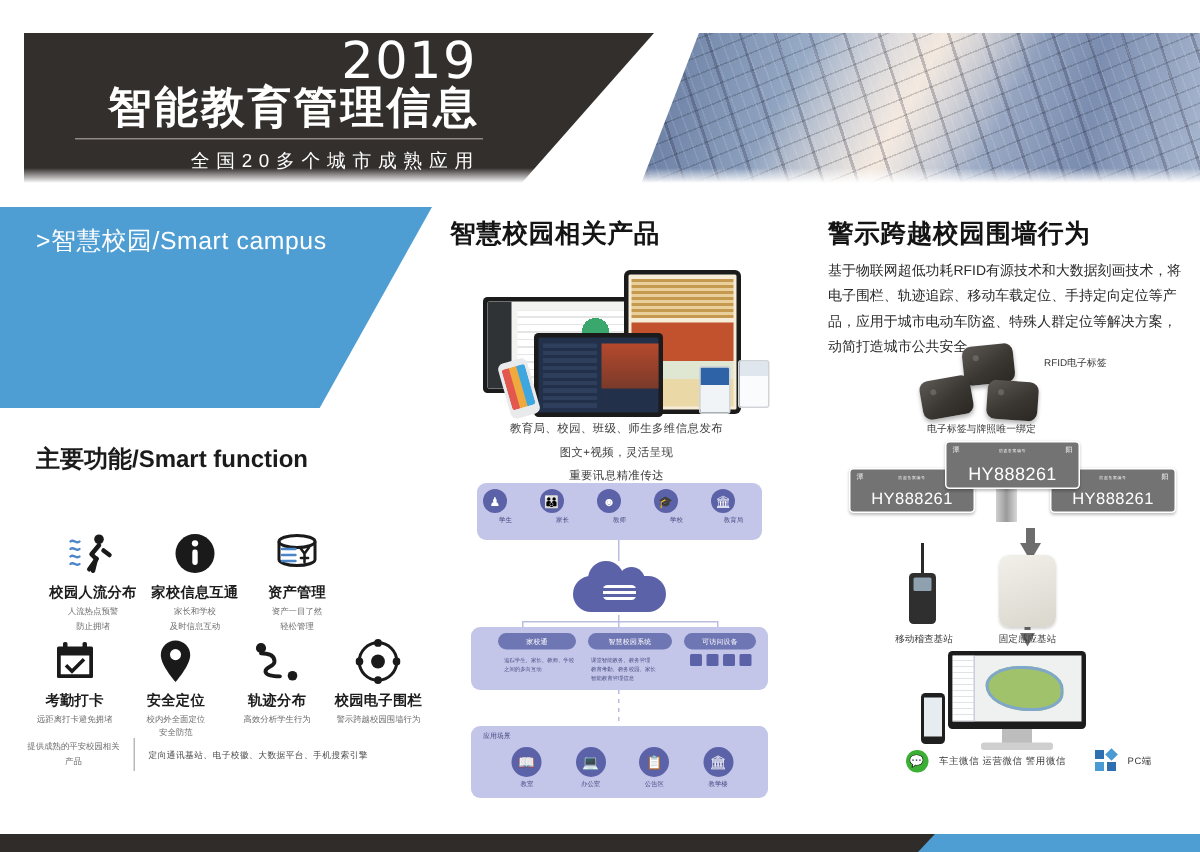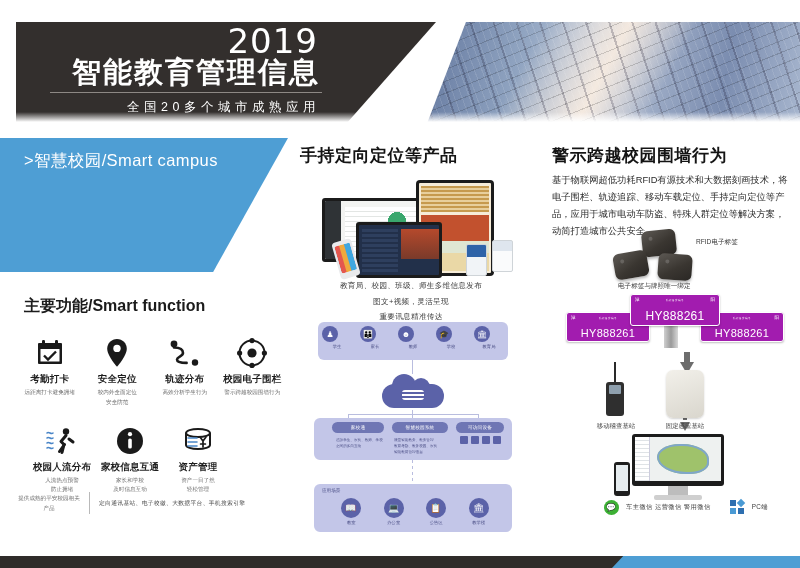--- a/index.html
+++ b/index.html
@@ -139,21 +139,21 @@
     box-shadow:0 2px 3px rgba(0,0,0,.3);}
   .tag:after{content:"";position:absolute;left:7px;top:6px;width:4px;height:4px;border-radius:50%;
     background:rgba(255,255,255,.16);}
   .t1{left:42px;top:2px;transform:rotate(-6deg);}
   .t2{left:14px;top:24px;transform:rotate(-10deg);}
   .t3{left:58px;top:26px;transform:rotate(4deg);}
   .tag-lab{position:absolute;left:96px;top:10px;font-size:6.6px;color:#3a3a3a;}
   .tag-lab2{position:absolute;left:18px;top:54px;font-size:6.6px;color:#3a3a3a;}
 
   .plates{position:absolute;left:566px;top:306px;width:224px;height:50px;}
-  .plate{position:absolute;background:#a21caf;border:1.5px solid #fff;border-radius:3px;
+  .plate{position:absolute;background:#737373;border:1.5px solid #fff;border-radius:3px;
     box-shadow:0 1px 2px rgba(0,0,0,.25);}
   .plate .pnum{position:absolute;left:0;right:0;bottom:2px;text-align:center;color:#fff;
     font-family:"Liberation Sans",sans-serif;letter-spacing:.3px;}
   .plate .ptop{position:absolute;left:4px;right:4px;top:2px;display:flex;justify-content:space-between;
     align-items:center;color:#fff;}
   .plate .ptop .cn{font-size:4.6px;}
   .plate .ptop .mid{font-size:2.6px;letter-spacing:.4px;opacity:.9;}
   .pl-c{left:64px;top:-12px;width:88px;height:30px;z-index:3;}
   .pl-c .pnum{font-size:12px;}
   .pl-l{left:0px;top:6px;width:82px;height:28px;}
@@ -234,20 +234,67 @@
     <div class="banner-bottom-fade"></div>
   </div>
 
   <div class="blue-panel">
     <div class="bp-title">&gt;智慧校园/Smart campus</div>
   </div>
 
   <div class="mf-title">主要功能/Smart function</div>
   <div class="mf-grid">
 
+    <div class="mf-row r2">
+      <div class="mf-cell">
+        <div class="mf-ic">
+          <svg width="34" height="28" viewBox="0 0 34 28">
+            <g stroke="#4a86c8" stroke-width="1.6" fill="none" stroke-linecap="round">
+              <path d="M2 6c2-2 4 2 6 0M2 11c2-2 4 2 6 0M2 16c2-2 4 2 6 0M2 21c2-2 4 2 6 0"></path>
+            </g>
+            <circle cx="21" cy="4.5" r="3.2" fill="#1a1a1a"></circle>
+            <path d="M21 8.5l-5 6 3 3-2 8M24 12l4 3" stroke="#1a1a1a" stroke-width="3" fill="none" stroke-linecap="round" stroke-linejoin="round"></path>
+            <path d="M19.5 17.5l-5 7" stroke="#1a1a1a" stroke-width="3" fill="none" stroke-linecap="round"></path>
+          </svg>
+        </div>
+        <div class="mf-lb">校园人流分布</div>
+        <div class="mf-dc" style="white-space:pre-line;">人流热点预警
+防止拥堵</div>
+      </div>
+
+      <div class="mf-cell">
+        <div class="mf-ic">
+          <svg width="28" height="28" viewBox="0 0 28 28">
+            <circle cx="14" cy="14" r="13" fill="#1a1a1a"></circle>
+            <circle cx="14" cy="7.2" r="2.1" fill="#fff"></circle>
+            <rect x="12.2" y="11.4" width="3.6" height="10.2" rx="1.6" fill="#fff"></rect>
+          </svg>
+        </div>
+        <div class="mf-lb">家校信息互通</div>
+        <div class="mf-dc" style="white-space:pre-line;">家长和学校
+及时信息互动</div>
+      </div>
+
+      <div class="mf-cell">
+        <div class="mf-ic">
+          <svg width="30" height="26" viewBox="0 0 30 26">
+            <ellipse cx="15" cy="5" rx="12" ry="4" fill="none" stroke="#1a1a1a" stroke-width="2"></ellipse>
+            <path d="M3 5v12c0 2.2 5.4 4 12 4s12-1.8 12-4V5" fill="none" stroke="#1a1a1a" stroke-width="2"></path>
+            <g stroke="#4a86c8" stroke-width="1.6" fill="none" stroke-linecap="round">
+              <path d="M5 10h9M5 14h9M5 18h9"></path>
+            </g>
+            <path d="M17 9l3 4 3-4M20 13v6M17.6 16h4.8" stroke="#1a1a1a" stroke-width="1.7" fill="none" stroke-linecap="round"></path>
+          </svg>
+        </div>
+        <div class="mf-lb">资产管理</div>
+        <div class="mf-dc" style="white-space:pre-line;">资产一目了然
+轻松管理</div>
+      </div>
+    </div>
+
     <div class="mf-row r1">
       <div class="mf-cell">
         <div class="mf-ic">
           <svg width="28" height="28" viewBox="0 0 28 28">
             <rect x="2" y="4" width="24" height="21" rx="1" fill="#1a1a1a"></rect>
             <rect x="4.5" y="10" width="19" height="12.5" fill="#fff"></rect>
             <rect x="6" y="1" width="3" height="6" rx="1.2" fill="#1a1a1a"></rect>
             <rect x="19" y="1" width="3" height="6" rx="1.2" fill="#1a1a1a"></rect>
             <path d="M8 16.5l4 4 8-8" stroke="#1a1a1a" stroke-width="2.4" fill="none"></path>
           </svg>
@@ -288,76 +335,29 @@
             <circle cx="15" cy="2.6" r="2.6" fill="#1a1a1a"></circle>
             <circle cx="15" cy="27.4" r="2.6" fill="#1a1a1a"></circle>
             <circle cx="2.6" cy="15" r="2.6" fill="#1a1a1a"></circle>
             <circle cx="27.4" cy="15" r="2.6" fill="#1a1a1a"></circle>
           </svg>
         </div>
         <div class="mf-lb">校园电子围栏</div>
         <div class="mf-dc">警示跨越校园围墙行为</div>
       </div>
     </div>
-
-    <div class="mf-row r2">
-      <div class="mf-cell">
-        <div class="mf-ic">
-          <svg width="34" height="28" viewBox="0 0 34 28">
-            <g stroke="#4a86c8" stroke-width="1.6" fill="none" stroke-linecap="round">
-              <path d="M2 6c2-2 4 2 6 0M2 11c2-2 4 2 6 0M2 16c2-2 4 2 6 0M2 21c2-2 4 2 6 0"></path>
-            </g>
-            <circle cx="21" cy="4.5" r="3.2" fill="#1a1a1a"></circle>
-            <path d="M21 8.5l-5 6 3 3-2 8M24 12l4 3" stroke="#1a1a1a" stroke-width="3" fill="none" stroke-linecap="round" stroke-linejoin="round"></path>
-            <path d="M19.5 17.5l-5 7" stroke="#1a1a1a" stroke-width="3" fill="none" stroke-linecap="round"></path>
-          </svg>
-        </div>
-        <div class="mf-lb">校园人流分布</div>
-        <div class="mf-dc" style="white-space:pre-line;">人流热点预警
-防止拥堵</div>
-      </div>
-
-      <div class="mf-cell">
-        <div class="mf-ic">
-          <svg width="28" height="28" viewBox="0 0 28 28">
-            <circle cx="14" cy="14" r="13" fill="#1a1a1a"></circle>
-            <circle cx="14" cy="7.2" r="2.1" fill="#fff"></circle>
-            <rect x="12.2" y="11.4" width="3.6" height="10.2" rx="1.6" fill="#fff"></rect>
-          </svg>
-        </div>
-        <div class="mf-lb">家校信息互通</div>
-        <div class="mf-dc" style="white-space:pre-line;">家长和学校
-及时信息互动</div>
-      </div>
-
-      <div class="mf-cell">
-        <div class="mf-ic">
-          <svg width="30" height="26" viewBox="0 0 30 26">
-            <ellipse cx="15" cy="5" rx="12" ry="4" fill="none" stroke="#1a1a1a" stroke-width="2"></ellipse>
-            <path d="M3 5v12c0 2.2 5.4 4 12 4s12-1.8 12-4V5" fill="none" stroke="#1a1a1a" stroke-width="2"></path>
-            <g stroke="#4a86c8" stroke-width="1.6" fill="none" stroke-linecap="round">
-              <path d="M5 10h9M5 14h9M5 18h9"></path>
-            </g>
-            <path d="M17 9l3 4 3-4M20 13v6M17.6 16h4.8" stroke="#1a1a1a" stroke-width="1.7" fill="none" stroke-linecap="round"></path>
-          </svg>
-        </div>
-        <div class="mf-lb">资产管理</div>
-        <div class="mf-dc" style="white-space:pre-line;">资产一目了然
-轻松管理</div>
-      </div>
-    </div>
   </div>
 
   <div class="foot-left">
     <div class="fl-a">提供成熟的平安校园相关产品</div>
     <div class="fl-bar"></div>
     <div class="fl-b">定向通讯基站、电子校徽、大数据平台、手机搜索引擎</div>
   </div>
 
-  <div class="mid-title">手持定向定位等产品</div>
+  <div class="mid-title">智慧校园相关产品</div>
 
   <div class="devices">
     <div class="dev d1">
         <div class="scr"></div>
       </div>
     <div class="dev d2">
         <div class="scr"></div>
       </div>
     <div class="dev d3">
         <div class="scr"></div>

